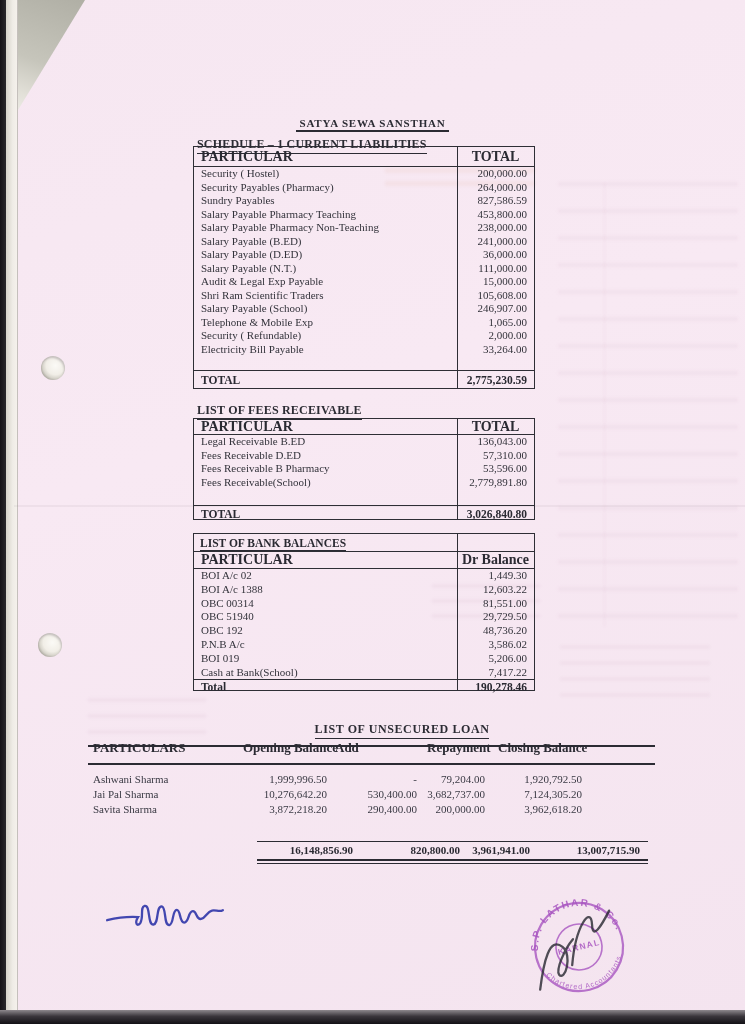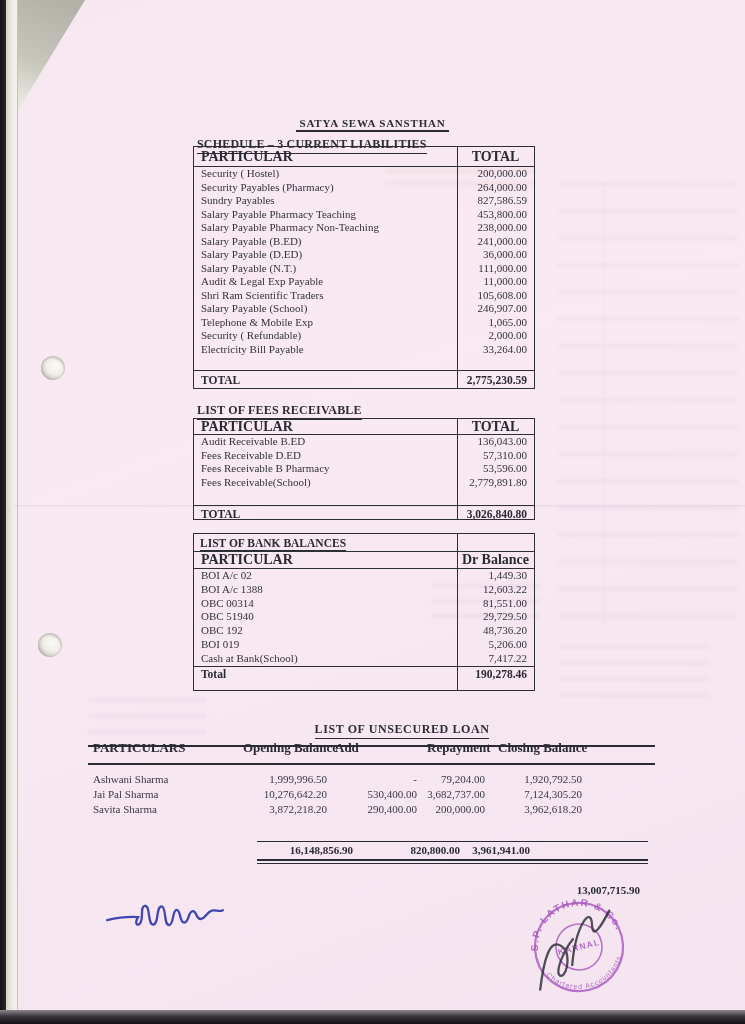--- a/index.html
+++ b/index.html
@@ -93,21 +93,21 @@
   .ln-name{left:5px;}
   .ln-open{left:119px;width:120px;text-align:right;}
   .ln-add{left:229px;width:100px;text-align:right;}
   .ln-rep{left:307px;width:90px;text-align:right;}
   .ln-clo{left:374px;width:120px;text-align:right;}
   .loan-totals{position:absolute;left:257px;top:841px;width:391px;
     border-top:1.6px solid #2b2b33;}
   .loan-totals .tr{position:relative;height:17px;font-weight:bold;font-size:11px;color:#2a2a32;}
   .loan-totals .tr span{position:absolute;top:0;line-height:17px;text-align:right;white-space:nowrap;}
   .lt-open{left:0;width:96px;} .lt-add{left:106px;width:97px;}
-  .lt-rep{left:213px;width:60px;} .lt-clo{left:280px;width:103px;margin-top:40px;}
+  .lt-rep{left:213px;width:60px;} .lt-clo{left:280px;width:103px;}
   .dbl{height:1.6px;background:#2b2b33;}
   .dbl2{margin-top:2px;}
   
   .sig{position:absolute;left:103px;top:893px;transform:rotate(-2deg);}
   .stamp{position:absolute;left:513px;top:881px;transform:rotate(-14deg);}
 </style>
 </head>
 <body>
 
 <div class="page">
@@ -122,21 +122,21 @@
   <div class="ghost ghost-col"></div>
   <div class="ghost ghost-hd"></div>
   <div class="ghost ghost-a"></div>
   <div class="ghost ghost-b"></div>
   <div class="ghost ghost-c"></div>
 
   <div class="title">
     <span>SATYA SEWA SANSTHAN</span>
   </div>
   <div class="sched">
-    <span>SCHEDULE – 3   CURRENT LIABILITIES</span>
+    <span>SCHEDULE – 1   CURRENT LIABILITIES</span>
   </div>
 
   <div class="tbl tbl1">
     <div class="vdiv"></div>
     <div class="trow thead">
       <div class="tc-l">PARTICULAR</div>
       <div class="tc-r">TOTAL</div>
     </div>
     <div class="tbody">
 
@@ -167,21 +167,21 @@
         <div class="trow">
         <div class="tc-l">Salary Payable (D.ED)</div>
         <div class="tc-r num">36,000.00</div>
       </div>
         <div class="trow">
         <div class="tc-l">Salary Payable (N.T.)</div>
         <div class="tc-r num">111,000.00</div>
       </div>
         <div class="trow">
         <div class="tc-l">Audit &amp; Legal Exp Payable</div>
-        <div class="tc-r num">11,000.00</div>
+        <div class="tc-r num">15,000.00</div>
       </div>
         <div class="trow">
         <div class="tc-l">Shri Ram Scientific Traders</div>
         <div class="tc-r num">105,608.00</div>
       </div>
         <div class="trow">
         <div class="tc-l">Salary Payable (School)</div>
         <div class="tc-r num">246,907.00</div>
       </div>
         <div class="trow">
@@ -209,21 +209,21 @@
   </div>
   <div class="tbl tbl2">
     <div class="vdiv"></div>
     <div class="trow thead">
       <div class="tc-l">PARTICULAR</div>
       <div class="tc-r">TOTAL</div>
     </div>
     <div class="tbody">
 
     <div class="trow">
-        <div class="tc-l">Audit Receivable  B.ED</div>
+        <div class="tc-l">Legal Receivable  B.ED</div>
         <div class="tc-r num">136,043.00</div>
       </div>
         <div class="trow">
         <div class="tc-l">Fees Receivable  D.ED</div>
         <div class="tc-r num">57,310.00</div>
       </div>
         <div class="trow">
         <div class="tc-l">Fees Receivable B Pharmacy</div>
         <div class="tc-r num">53,596.00</div>
       </div>
@@ -265,20 +265,24 @@
         <div class="tc-l">OBC 00314</div>
         <div class="tc-r num">81,551.00</div>
       </div>
         <div class="trow">
         <div class="tc-l">OBC 51940</div>
         <div class="tc-r num">29,729.50</div>
       </div>
         <div class="trow">
         <div class="tc-l">OBC 192</div>
         <div class="tc-r num">48,736.20</div>
+      </div>
+        <div class="trow">
+        <div class="tc-l">P.N.B A/c</div>
+        <div class="tc-r num">3,586.02</div>
       </div>
         <div class="trow">
         <div class="tc-l">BOI 019</div>
         <div class="tc-r num">5,206.00</div>
       </div>
         <div class="trow">
         <div class="tc-l">Cash at Bank(School)</div>
         <div class="tc-r num">7,417.22</div>
       </div>
       </div>

